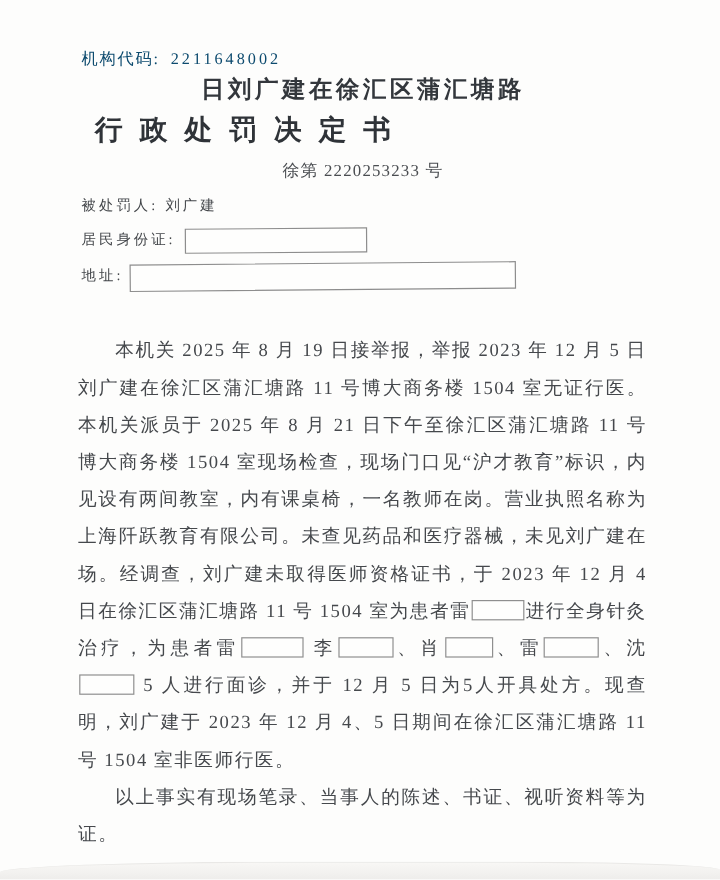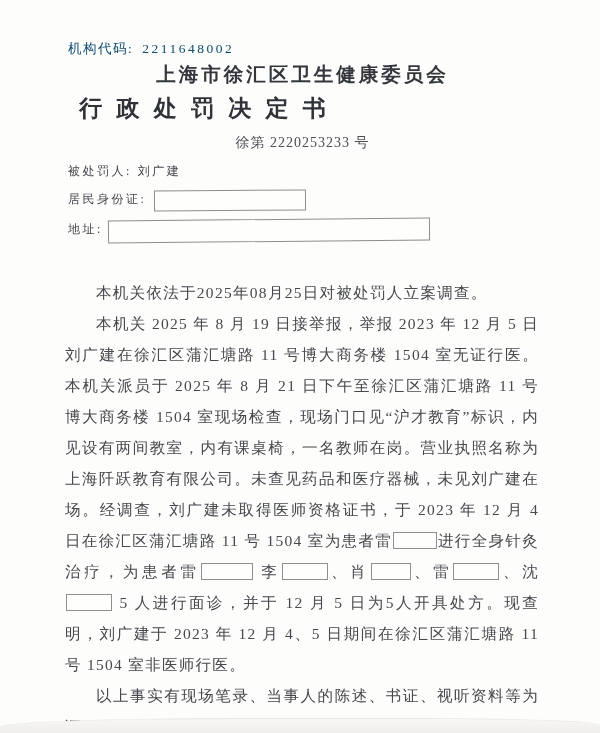--- a/index.html
+++ b/index.html
@@ -87,38 +87,37 @@
 </style>
 </head>
 <body>
 
 <div class="page">
 
   <div class="agency-code">
     <span>机构代码:</span><span class="num">2211648002</span>
   </div>
 
-  <h1 class="org-name">上海市徐汇区卫生健康委员会</h1>
+  <h1 class="org-name">日刘广建在徐汇区蒲汇塘路</h1>
 
   <h2 class="doc-title">行政处罚决定书</h2>
 
   <div class="doc-number">徐第 2220253233 号</div>
 
   <div class="field-line recipient-line">
     <span>被处罚人:</span><span class="value">刘广建</span>
   </div>
 
   <div class="field-line id-line">
     <span>居民身份证:</span><span class="redact-box id-box"></span>
   </div>
 
   <div class="field-line addr-line">
     <span>地址:</span><span class="redact-box addr-box"></span>
   </div>
 
   <div class="body-text">
-    <p>本机关依法于2025年08月25日对被处罚人立案调查。</p>
     <p><span>本机关 2025 年 8 月 19 日接举报，举报 2023 年 12 月 5 日刘广建在徐汇区蒲汇塘路 11 号博大商务楼 1504 室无证行医。本机关派员于 2025 年 8 月 21 日下午至徐汇区蒲汇塘路 11 号博大商务楼 1504 室现场检查，现场门口见“沪才教育”标识，内见设有两间教室，内有课桌椅，一名教师在岗。营业执照名称为上海阡跃教育有限公司。未查见药品和医疗器械，未见刘广建在场。经调查，刘广建未取得医师资格证书，于 2023 年 12 月 4 日在徐汇区蒲汇塘路 11 号 1504 室为患者雷</span><span class="inline-redact w44"></span><span>进行全身针灸治疗，为患者雷</span><span class="inline-redact w52"></span><span> 李</span><span class="inline-redact w46"></span><span>、肖</span><span class="inline-redact w40"></span><span>、雷</span><span class="inline-redact w46"></span><span>、沈</span><span class="inline-redact w46"></span><span> 5 人进行面诊，并于 12 月 5 日为5人开具处方。现查明，刘广建于 2023 年 12 月 4、5 日期间在徐汇区蒲汇塘路 11 号 1504 室非医师行医。</span></p>
     <p>以上事实有现场笔录、当事人的陈述、书证、视听资料等为证。</p>
   </div>
 
   <div class="page-bottom-edge"></div>
 </div>
 
 </body></html>

